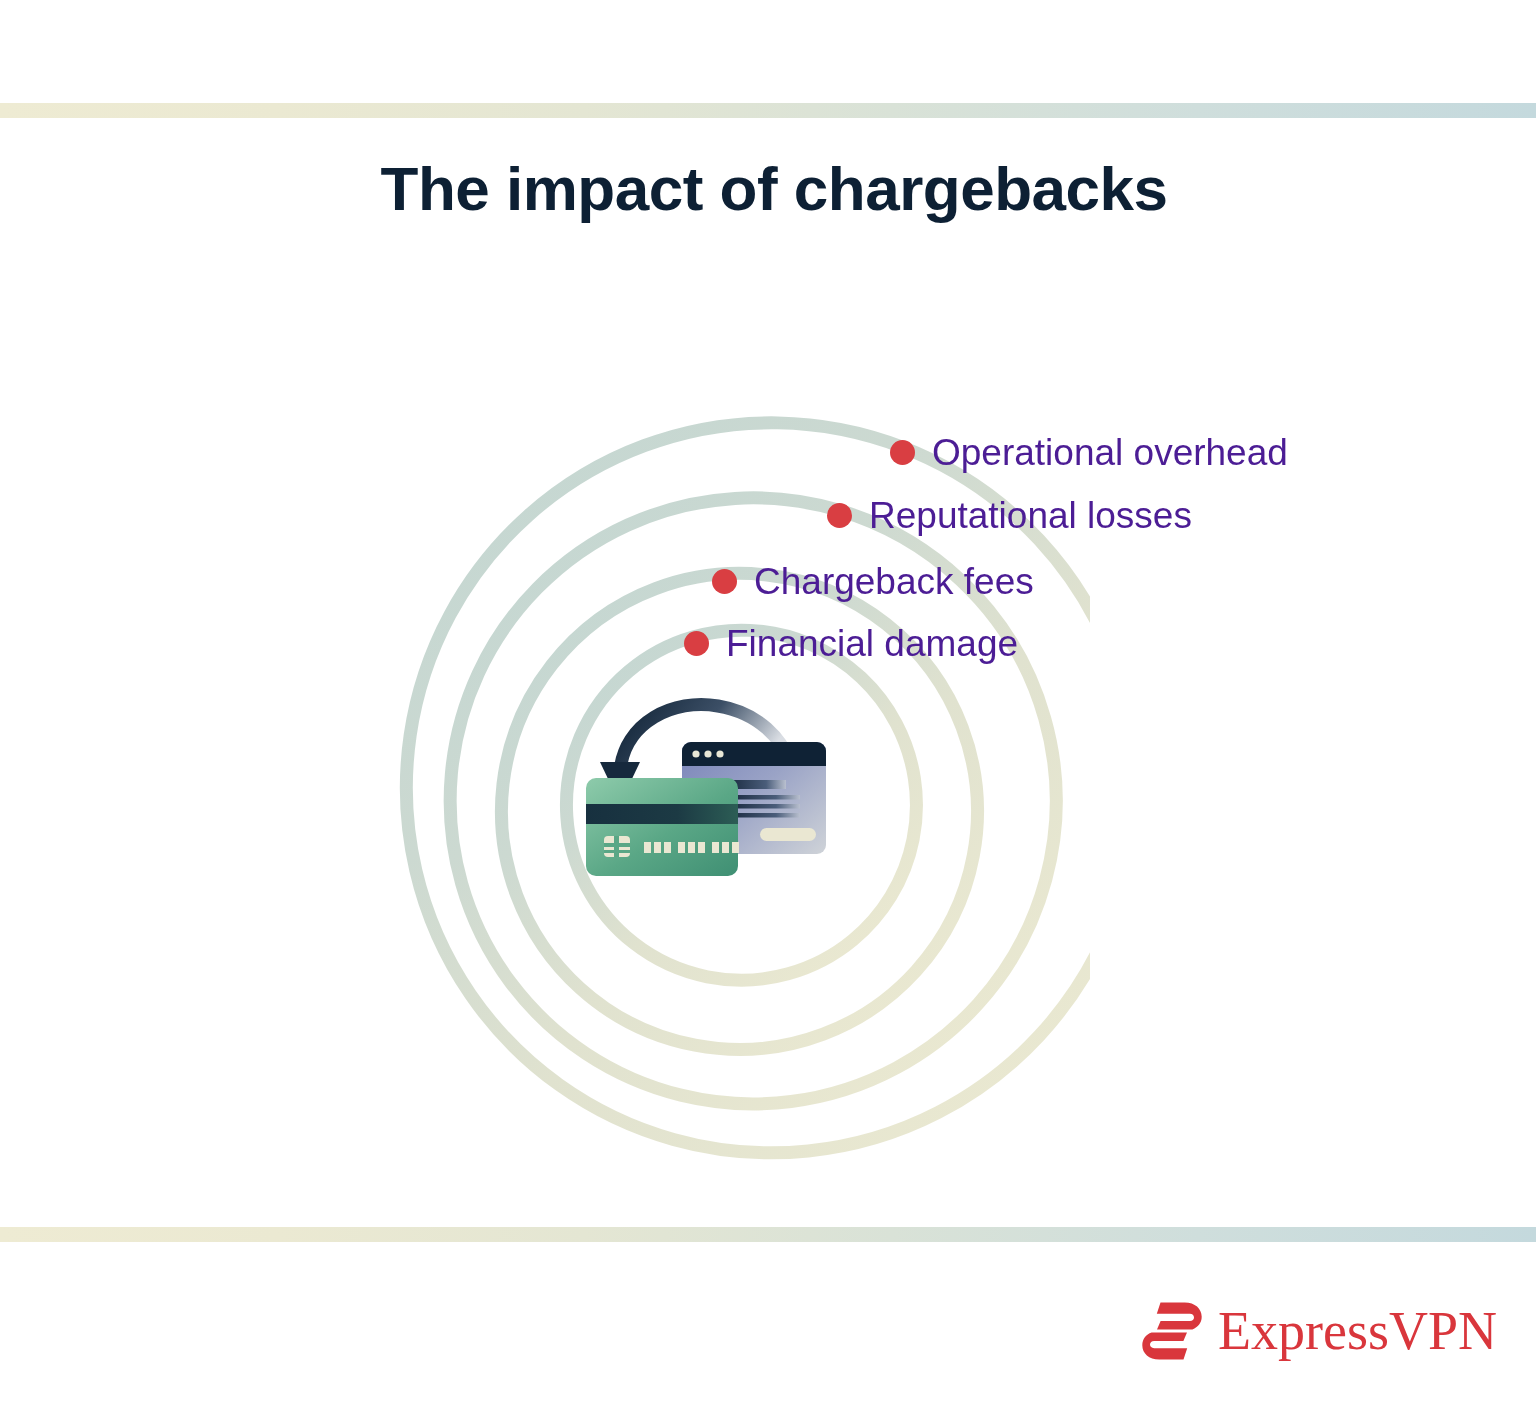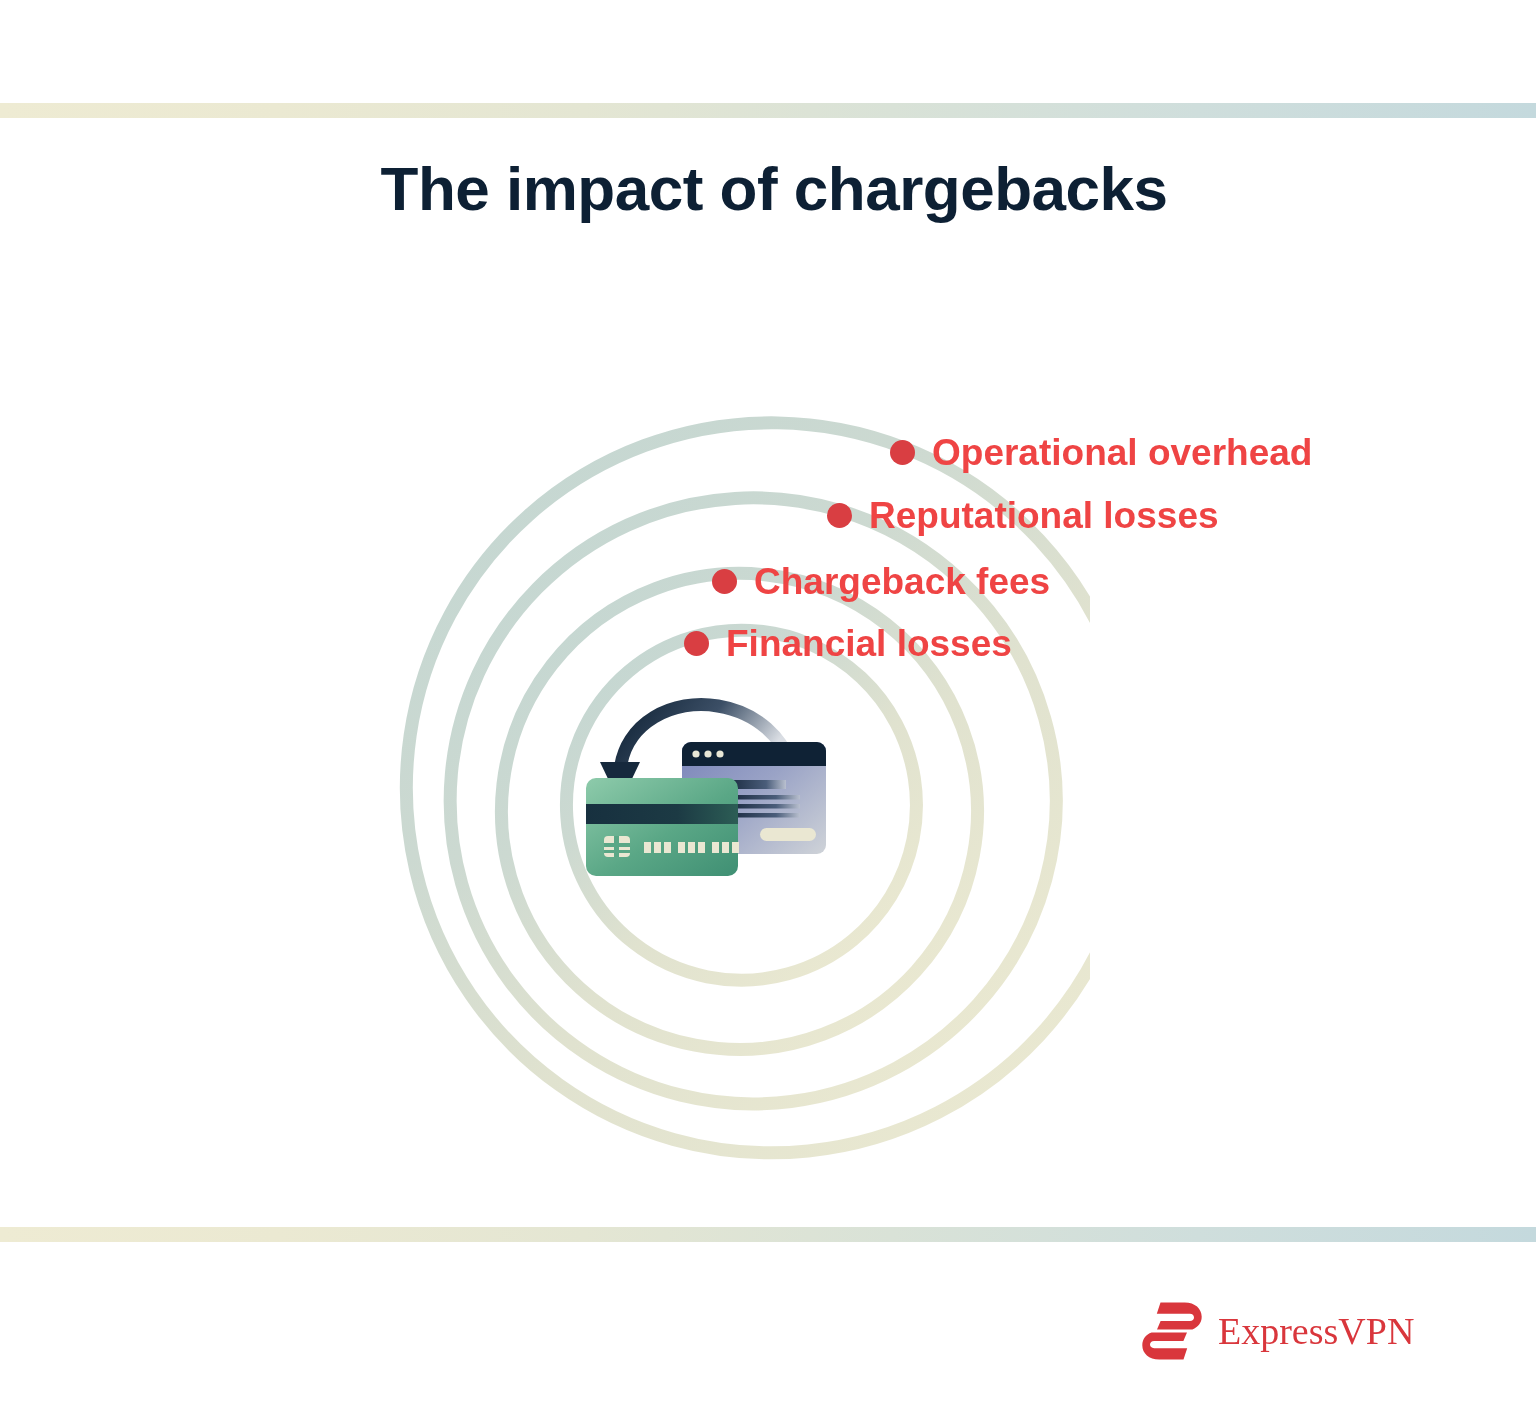--- a/index.html
+++ b/index.html
@@ -55,43 +55,42 @@
   }
   .dot {
     width:25px; height:25px;
     border-radius:50%;
     background:#d93e42;
     flex:0 0 auto;
   }
   .label-text {
     margin-left:17px;
     font-size:37px;
-    color:#ef4444;
+    color:#4c1d95;
     white-space:nowrap;
     line-height:1;
-    font-weight:bold;
   }
 
   .row-0 { left:890px; top:434px; }   
   .row-1 { left:827px; top:497px; }   
   .row-2 { left:712px; top:563px; }   
   .row-3 { left:684px; top:625px; }   
 
   
   .logo {
     position:absolute;
     left:1140px; top:1300px;
     display:flex;
     align-items:center;
     gap:14px;
   }
   .logo-mark { width:64px; height:62px; display:block; }
   .logo-word {
     font-family:"Liberation Serif", serif;
-    font-size:38px;
+    font-size:54px;
     color:#d9363c;
     line-height:1;
     white-space:nowrap;
   }
 </style>
 </head>
 <body>
 
 <div class="page">
 
@@ -213,21 +212,21 @@
       <span class="label-text">Reputational losses</span>
     </div>
 
     <div class="label-row row-2">
       <span class="dot"></span>
       <span class="label-text">Chargeback fees</span>
     </div>
 
     <div class="label-row row-3">
       <span class="dot"></span>
-      <span class="label-text">Financial losses</span>
+      <span class="label-text">Financial damage</span>
     </div>
 
   </div>
 
   <div class="rule bottom"></div>
 
   <div class="logo">
     <svg class="logo-mark" viewBox="0 0 64 62" xmlns="http://www.w3.org/2000/svg" aria-hidden="true">
       <path d="M20.5 2.5h24.2c10.4 0 17 6.2 17 14.3 0 5.9-3.6 10.6-9.3 12.6l-35.4.2 3.6-8.6h29.3c2.5 0 4.1-1.5 4.1-3.6s-1.6-3.6-4.1-3.6H16.8L20.5 2.5z" fill="#d9363c"></path>
       <path d="M43.5 59.5H19.3C8.9 59.5 2.3 53.3 2.3 45.2c0-5.9 3.6-10.6 9.3-12.6l35.4-.2-3.6 8.6H14.1c-2.5 0-4.1 1.5-4.1 3.6s1.6 3.6 4.1 3.6h33.1l-3.7 11.3z" fill="#d9363c"></path>

